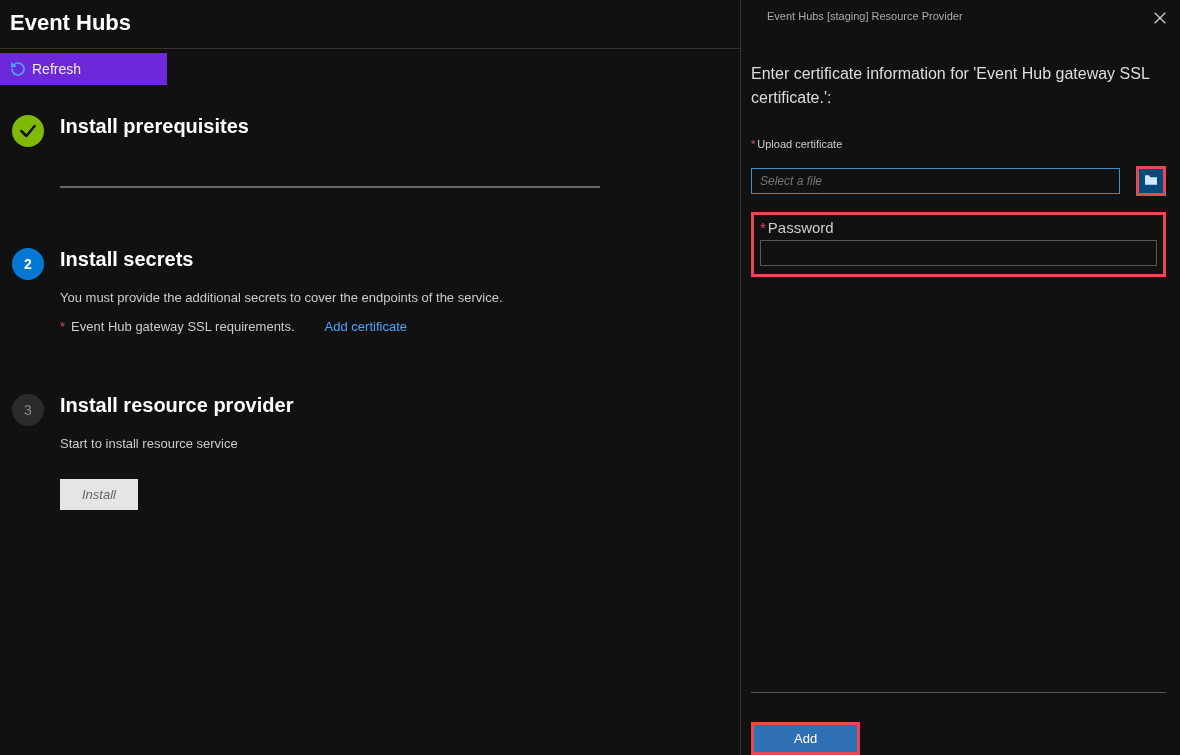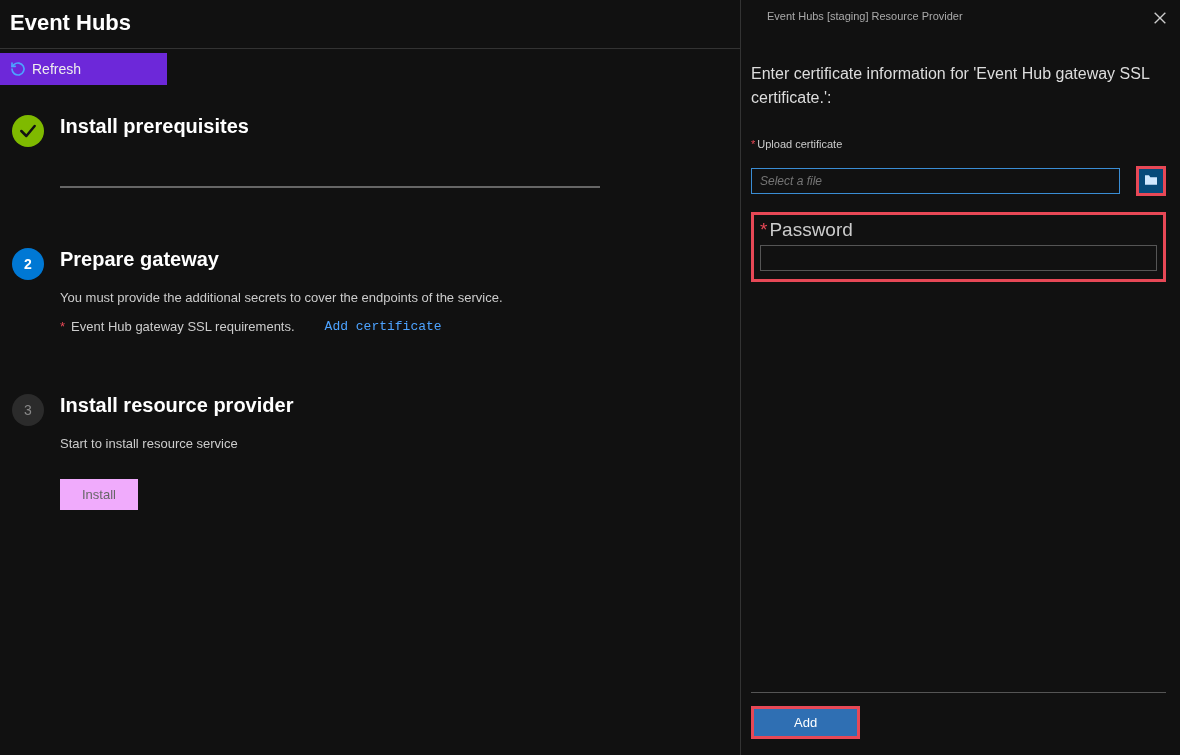--- a/index.html
+++ b/index.html
@@ -106,29 +106,30 @@
     max-width: 520px;
   }
   .sep-line {
     border-top: 2px solid #666;
     width: 540px;
     margin-top: 48px;
   }
 
   .secret-row { display:flex; align-items:center; gap: 30px; margin-top: 12px;}
   .req-star { color: #e74856; margin-right: 6px; }
-  .link { color: #4da3ff; cursor: pointer; font-family: Liberation Mono, monospace; }
+  .link { color: #4da3ff; cursor: pointer; }
 
   .install-btn {
-    background: #f0abfc;
+    background: #e5e5e5;
     color: #666;
     border: none;
     padding: 8px 22px;
     font-size: 13px;
     margin-top: 14px;
+    font-style: italic;
   }
 
   
   .side-title { color: #fff; font-size: 18px; font-weight: 600; margin-top: 2px; }
   .side-sub { color: #aaa; font-size: 11px; margin-top: 2px; margin-bottom: 40px; padding-left: 16px; }
   .close-icon {
     position: absolute;
     top: 10px; right: 12px;
     color: #ccc;
     cursor: pointer;
@@ -167,32 +168,32 @@
   }
   .pwd-input {
     width: 100%;
     background: #111;
     border: 1px solid #555;
     height: 26px;
     margin-top: 4px;
     color: #fff;
     padding: 4px 6px;
   }
-  .pwd-label-inside { color:#ccc; font-size:19px; }
+  .pwd-label-inside { color:#ccc; font-size:15px; }
   .pwd-label-inside .req-star { margin-right:2px; }
 
   .side-divider {
     border-top: 1px solid #555;
     position: absolute;
     left: 10px; right: 14px;
     bottom: 62px;
   }
   .add-btn-wrap {
     position: absolute;
-    left: 10px; bottom: 16px;
+    left: 10px; bottom: 0;
     border: 3px solid #e74856;
   }
   .add-btn {
     background: #2f6fb3;
     color: #fff;
     border: none;
     padding: 6px 40px;
     font-size: 13px;
     cursor: pointer;
   }
@@ -227,21 +228,21 @@
       </div>
       <div class="step-body">
         <div class="step-title">Install prerequisites</div>
         <div class="sep-line"></div>
       </div>
     </div>
 
     <div class="step">
       <div class="badge badge-active">2</div>
       <div class="step-body">
-        <div class="step-title">Prepare gateway</div>
+        <div class="step-title">Install secrets</div>
         <div class="step-desc">You must provide the additional secrets to cover the endpoints of the service.</div>
         <div class="secret-row">
           <span>
             <span class="req-star">*</span><span>Event Hub gateway SSL requirements.</span>
           </span>
           <span class="link">Add certificate</span>
         </div>
       </div>
     </div>
 

